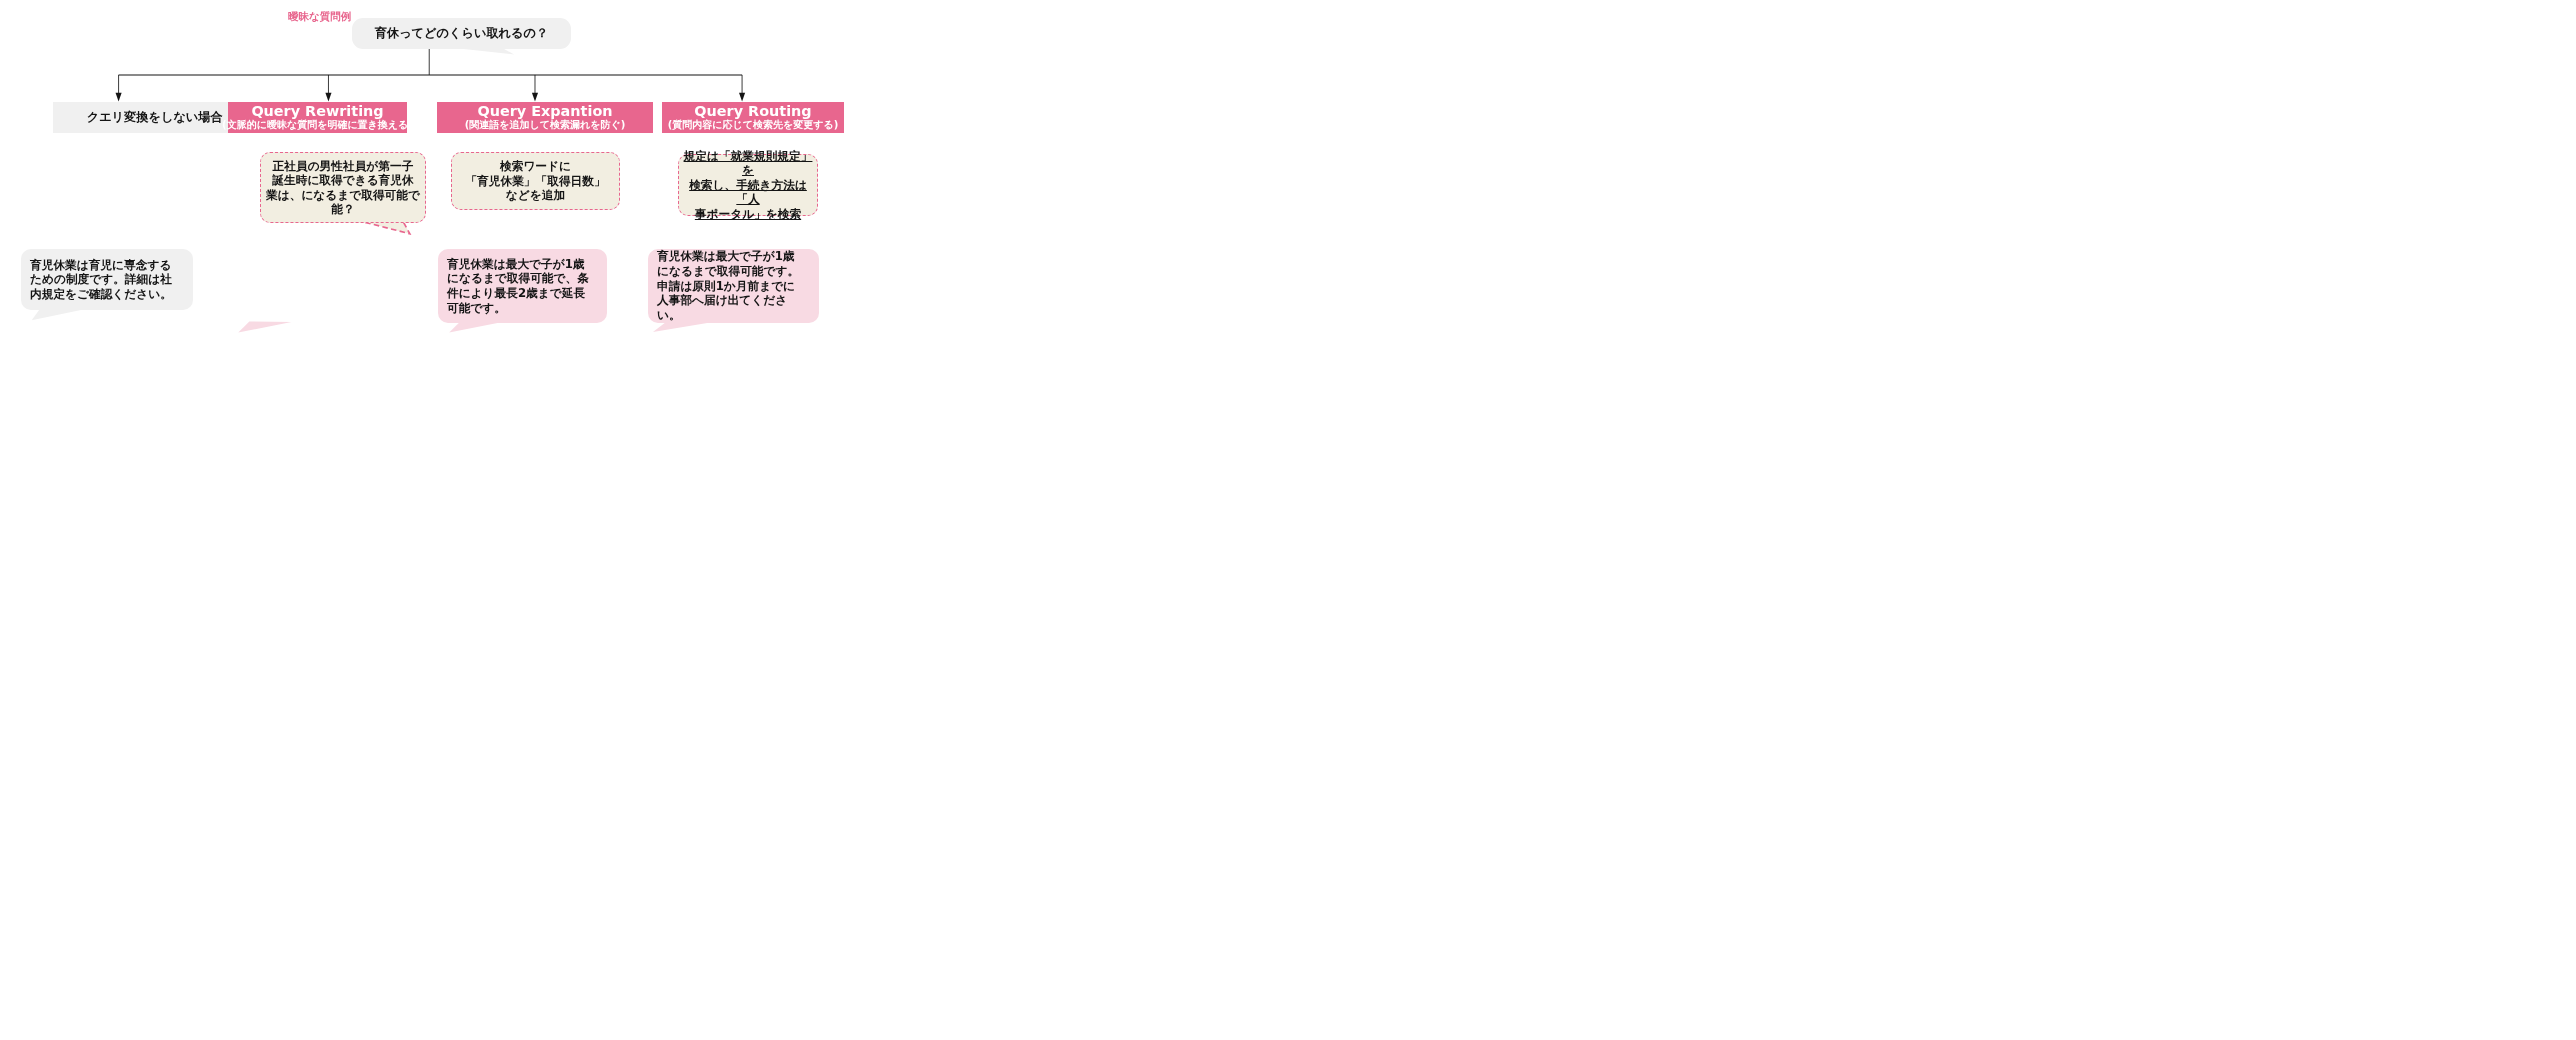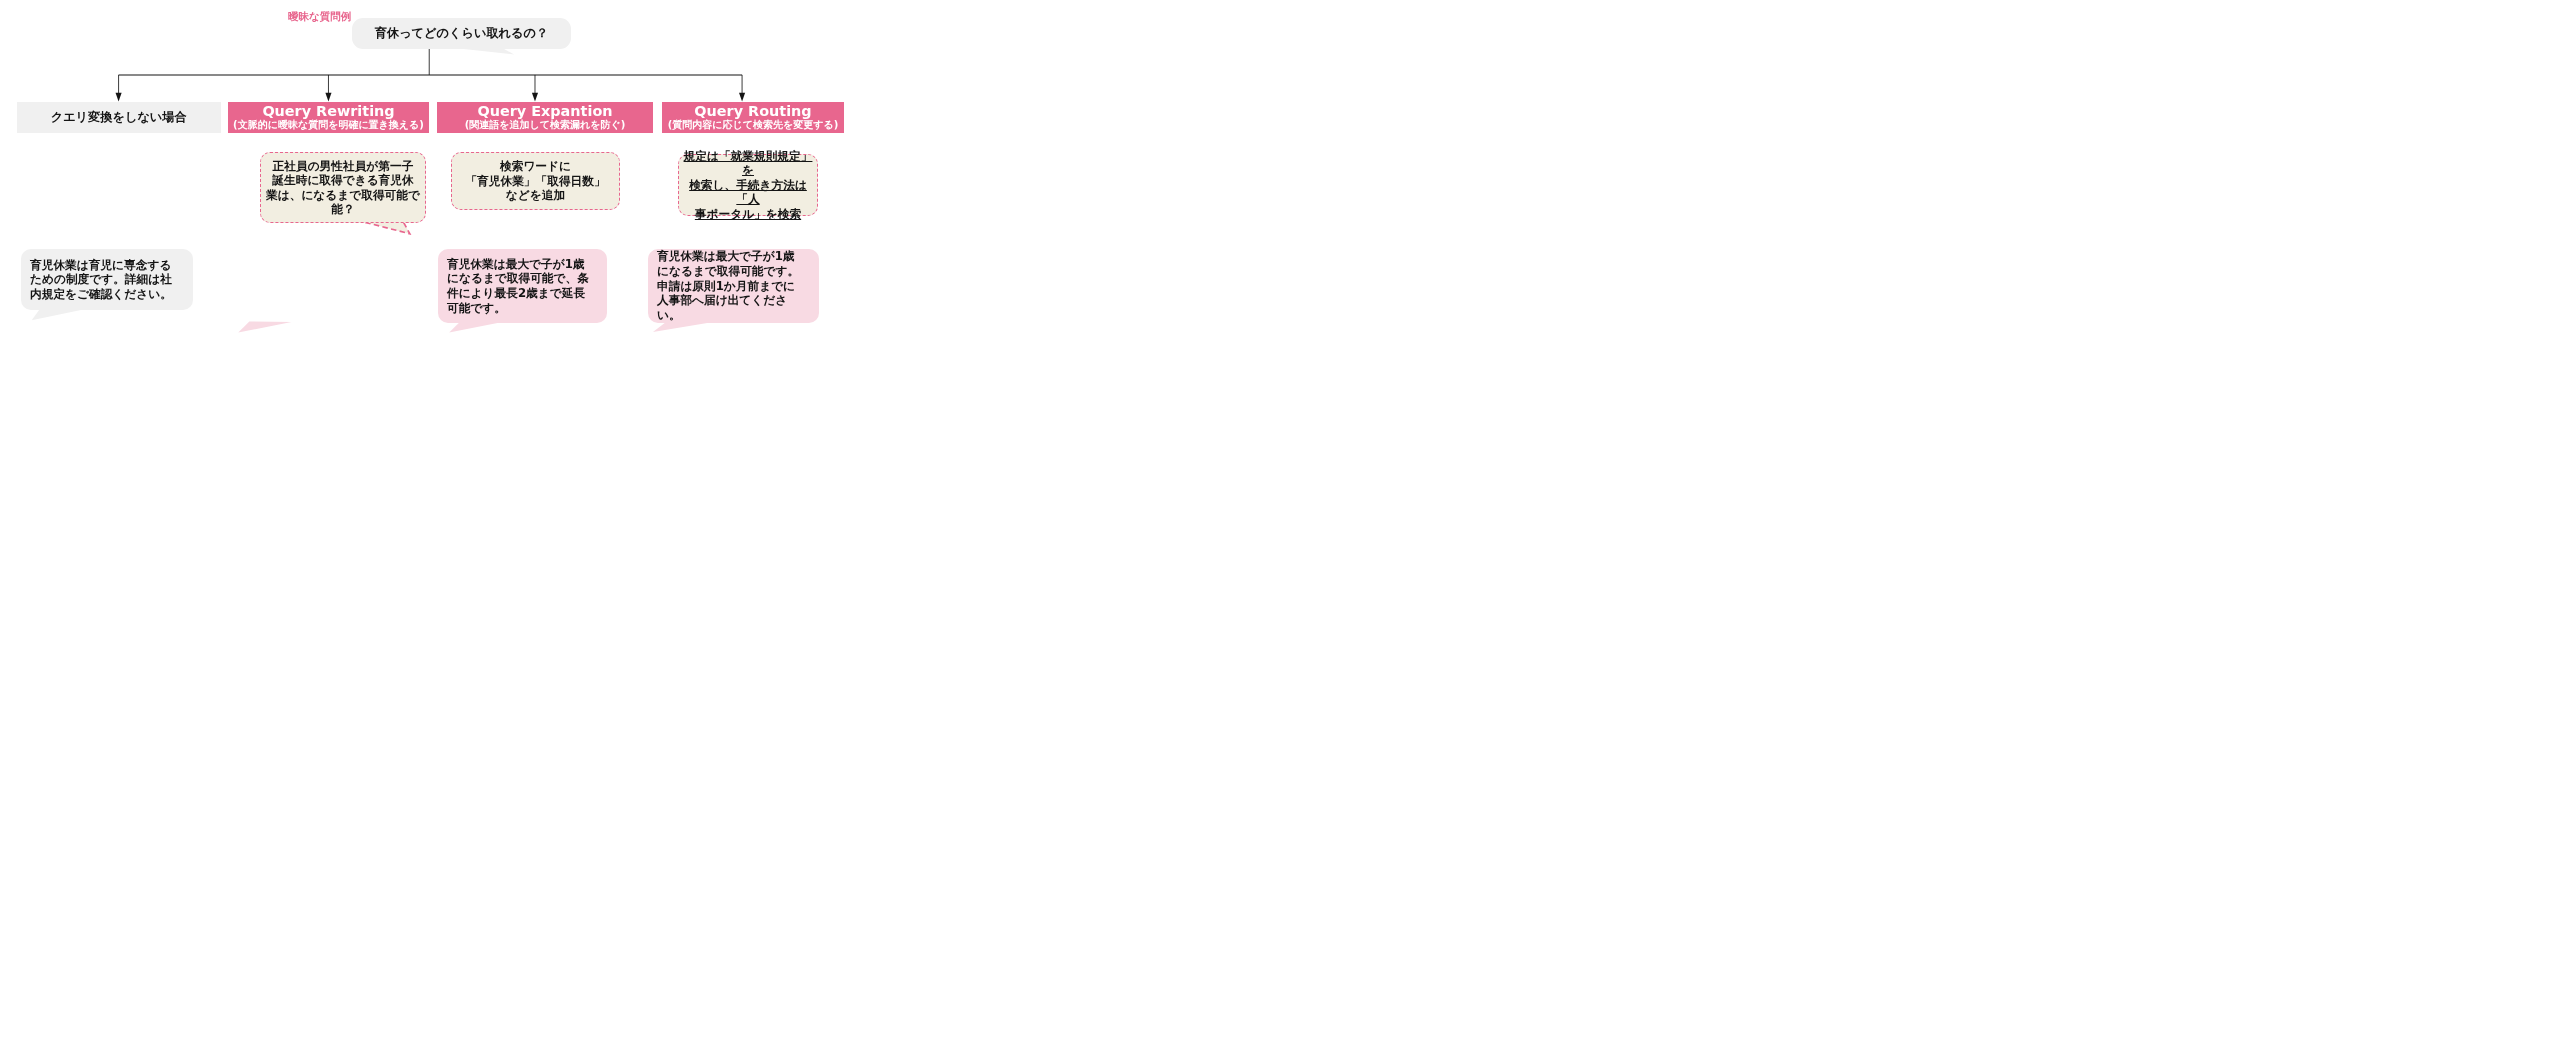--- a/index.html
+++ b/index.html
@@ -21,27 +21,27 @@
   .label{position:absolute;left:288px;top:10px;font-size:10.5px;font-weight:700;
          color:var(--pink,#e8668e);z-index:2;white-space:nowrap;}
 
   .bubble{position:absolute;box-sizing:border-box;z-index:1;display:flex;align-items:center;}
   .question{left:321px;top:18px;width:219px;height:31px;background:var(--gray,#f0f0f0);
             border-radius:11px;justify-content:center;margin-left:31px;}
   .question .q-text{font-size:12.2px;font-weight:700;white-space:nowrap;}
 
   .header{position:absolute;top:102px;height:31px;box-sizing:border-box;z-index:1;
           display:flex;flex-direction:column;align-items:center;justify-content:center;text-align:center;}
-  .header.gray{background:var(--gray,#f0f0f0);}
+  .header.gray{background:var(--gray,#f0f0f0);margin-left:36px;}
   .header.pink{background:var(--pink,#e8668e);color:var(--white,#fff);}
   .header .h-title-jp{font-size:12.2px;font-weight:700;line-height:1.1;white-space:nowrap;}
   .header .h-title{font-size:14.4px;font-weight:700;line-height:1.05;white-space:nowrap;}
   .header .h-sub{font-size:10px;font-weight:700;line-height:1.15;white-space:nowrap;}
   .h1{left:16.7px;width:204px;}
-  .h2{left:228px;width:201px;}
+  .h2{left:228px;width:179px;}
   .h3{left:437px;width:216px;}
   .h4{left:662px;width:182px;}
 
   .query-box{position:absolute;box-sizing:border-box;z-index:1;background:var(--cream,#f2eee1);
              border:1.9px dashed var(--pink,#e8668e);border-radius:10px;
              display:flex;align-items:center;justify-content:center;text-align:center;
              font-size:11.7px;font-weight:700;line-height:1.24;white-space:pre-line;}
   .d2{left:260px;top:152px;width:166px;height:71px;}
   .d3{left:451px;top:152px;width:169px;height:58px;}
   .d4{left:678px;top:154px;width:140px;height:62px;text-decoration:underline;}

